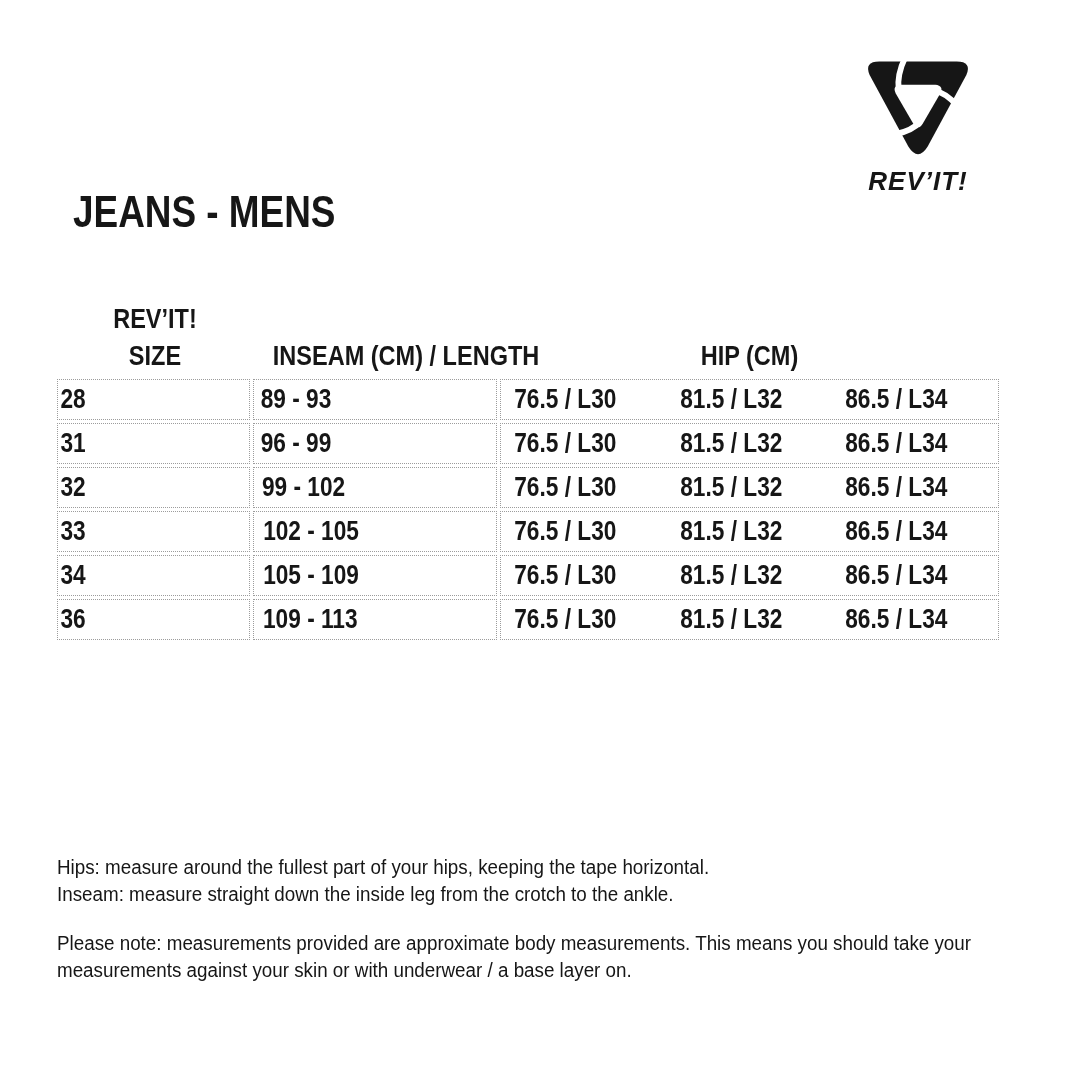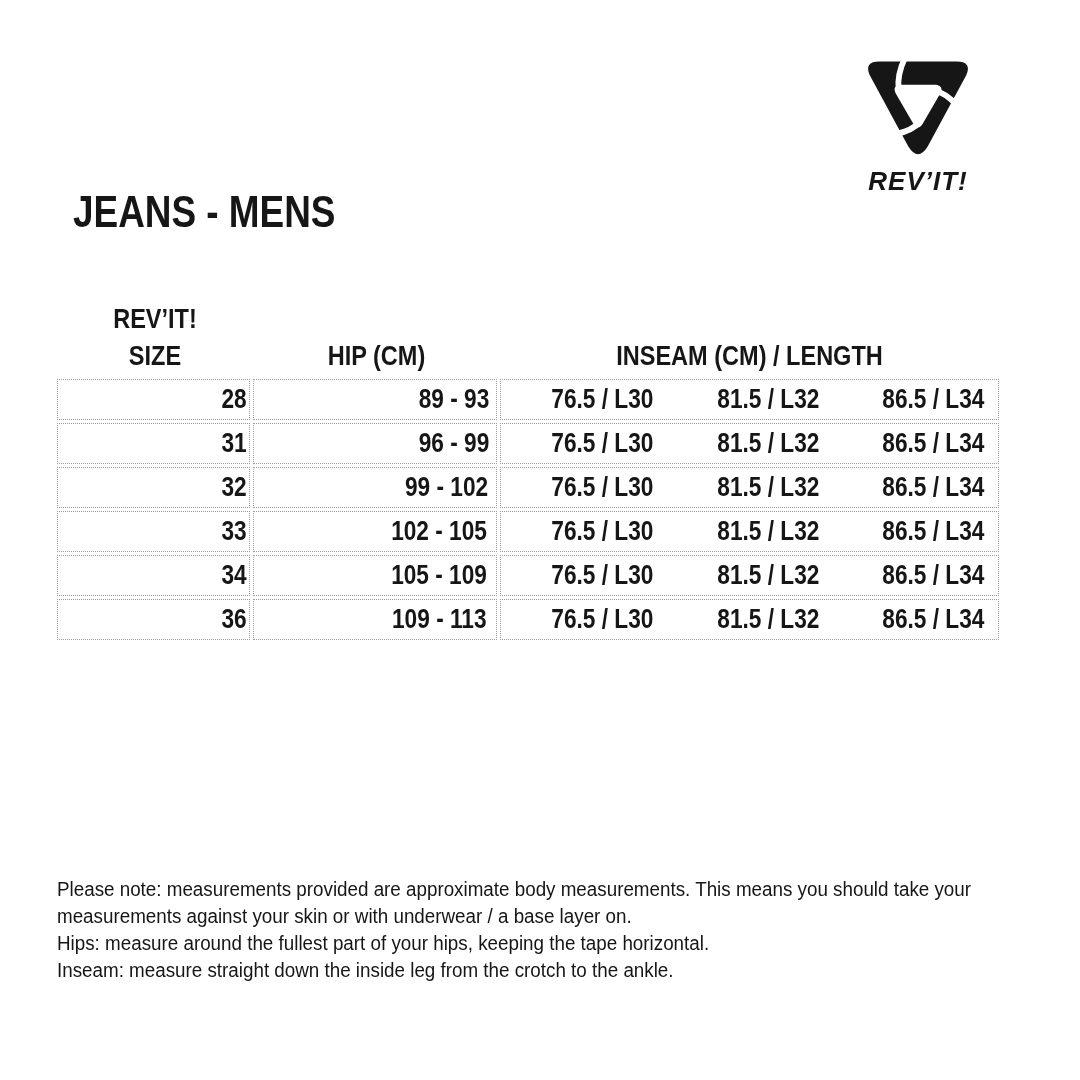--- a/index.html
+++ b/index.html
@@ -29,21 +29,21 @@
     text-align:center;font-weight:bold;font-size:28px;line-height:37px;
   }
   .th{display:flex;flex-direction:column}
   table.sizes{
     border-collapse:separate;border-spacing:3px;table-layout:fixed;
     width:948px;margin:2px 0 0 -3px;
   }
   col.c1{width:193px} col.c2{width:244px} col.c3{width:499px}
   td{
     border:1px dotted var(--bd,#9c9c9c);
-    height:39px;padding:0;text-align:right;vertical-align:middle;
+    height:39px;padding:0;text-align:left;vertical-align:middle;
     font-weight:bold;font-size:27px;
   }
   .ingrid{display:grid;grid-template-columns:1fr 1fr 1fr;align-items:center}
   
   .measure{position:absolute;left:57px;top:854px}
   .measure h2{margin:0 0 11px 0;font-size:27px;font-weight:bold}
   .plines{font-size:20px;line-height:27px}
   .note{margin-top:22px}
 </style>
 </head>
@@ -66,24 +66,24 @@
 
   <h1 class="title"><span class="condL">JEANS - MENS</span></h1>
 
   <div class="table-area">
     <div class="thead">
       <div class="th">
         <span class="cond">REV’IT!</span>
         <span class="cond">SIZE</span>
       </div>
       <div class="th">
-        <span class="cond">HIP (CM)</span>
+        <span class="cond">INSEAM (CM) / LENGTH</span>
       </div>
       <div class="th">
-        <span class="cond">INSEAM (CM) / LENGTH</span>
+        <span class="cond">HIP (CM)</span>
       </div>
     </div>
     <table class="sizes">
       <colgroup>
           <col class="c1">
           <col class="c2">
           <col class="c3">
         </colgroup>
       <tbody id="rows">
   <tr>
@@ -157,23 +157,23 @@
                 <span class="cond">86.5 / L34</span>
               </div>
     </td>
   </tr>
 
 </tbody>
     </table>
   </div>
 
   <div class="measure">
+    <div class="plines">
+        <div><span class="condB">Hips: measure around the fullest part of your hips, keeping the tape horizontal.</span></div>
+        <div><span class="condB">Inseam: measure straight down the inside leg from the crotch to the ankle.</span></div>
+      </div>
     <div class="plines note">
         <div><span class="condB">Please note: measurements provided are approximate body measurements. This means you should take your</span></div>
         <div><span class="condB">measurements against your skin or with underwear / a base layer on.</span></div>
-      </div>
-    <div class="plines">
-        <div><span class="condB">Hips: measure around the fullest part of your hips, keeping the tape horizontal.</span></div>
-        <div><span class="condB">Inseam: measure straight down the inside leg from the crotch to the ankle.</span></div>
       </div>
   </div>
 
 </div>
 
 </body></html>

